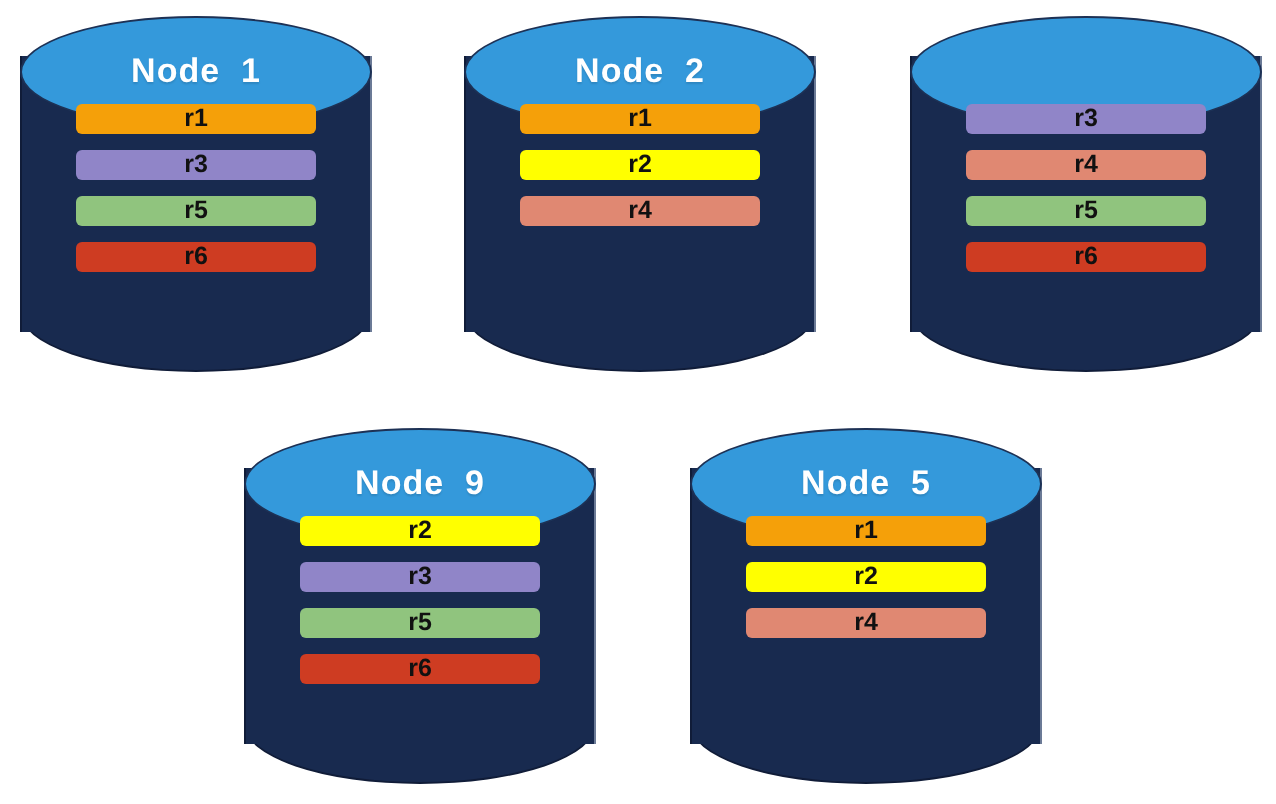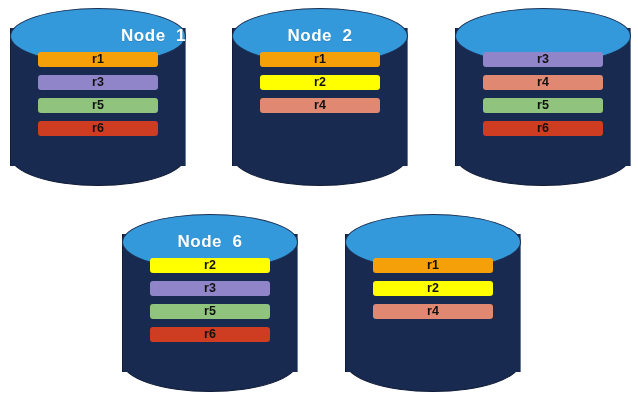--- a/index.html
+++ b/index.html
@@ -99,21 +99,21 @@
   .bar:last-child { margin-bottom: 0; }
 </style>
 </head>
 <body>
 
 <div id="diagram">
     <div class="node" style="left: 10px; top: 8px;">
       <div class="cyl-bottom" style="background: rgb(24, 42, 79);"></div>
       <div class="cyl-body" style="background: rgb(24, 42, 79);"></div>
       <div class="cyl-top" style="background: rgb(52, 153, 219);"></div>
-      <div class="node-title" style="color: rgb(255, 255, 255); text-align: right;">Node  1</div>
+      <div class="node-title" style="color: rgb(255, 255, 255);">Node  1</div>
       <div class="bars">
         <div class="bar" style="background: rgb(245, 160, 9);">r1</div>
         <div class="bar" style="background: rgb(144, 133, 200);">r3</div>
         <div class="bar" style="background: rgb(144, 196, 126);">r5</div>
         <div class="bar" style="background: rgb(206, 60, 34);">r6</div>
       </div>
     </div>
     <div class="node" style="left: 232px; top: 8px; padding-left: 39px;">
       <div class="cyl-bottom" style="background: rgb(24, 42, 79);"></div>
       <div class="cyl-body" style="background: rgb(24, 42, 79);"></div>
@@ -133,31 +133,32 @@
         <div class="bar" style="background: rgb(144, 133, 200);">r3</div>
         <div class="bar" style="background: rgb(224, 136, 114);">r4</div>
         <div class="bar" style="background: rgb(144, 196, 126);">r5</div>
         <div class="bar" style="background: rgb(206, 60, 34);">r6</div>
       </div>
     </div>
     <div class="node" style="left: 122px; top: 214px;">
       <div class="cyl-bottom" style="background: rgb(24, 42, 79);"></div>
       <div class="cyl-body" style="background: rgb(24, 42, 79);"></div>
       <div class="cyl-top" style="background: rgb(52, 153, 219);"></div>
-      <div class="node-title" style="color: rgb(255, 255, 255);">Node  6</div>
+      <div class="node-title" style="color: rgb(255, 255, 255);">Node  9</div>
       <div class="bars">
         <div class="bar" style="background: rgb(255, 255, 0);">r2</div>
         <div class="bar" style="background: rgb(144, 133, 200);">r3</div>
         <div class="bar" style="background: rgb(144, 196, 126);">r5</div>
         <div class="bar" style="background: rgb(206, 60, 34);">r6</div>
       </div>
     </div>
     <div class="node" style="left: 345px; top: 214px;">
       <div class="cyl-bottom" style="background: rgb(24, 42, 79);"></div>
       <div class="cyl-body" style="background: rgb(24, 42, 79);"></div>
       <div class="cyl-top" style="background: rgb(52, 153, 219);"></div>
+      <div class="node-title" style="color: rgb(255, 255, 255);">Node  5</div>
       <div class="bars">
         <div class="bar" style="background: rgb(245, 160, 9);">r1</div>
         <div class="bar" style="background: rgb(255, 255, 0);">r2</div>
         <div class="bar" style="background: rgb(224, 136, 114);">r4</div>
       </div>
     </div>
   </div>
 
 </body></html>

